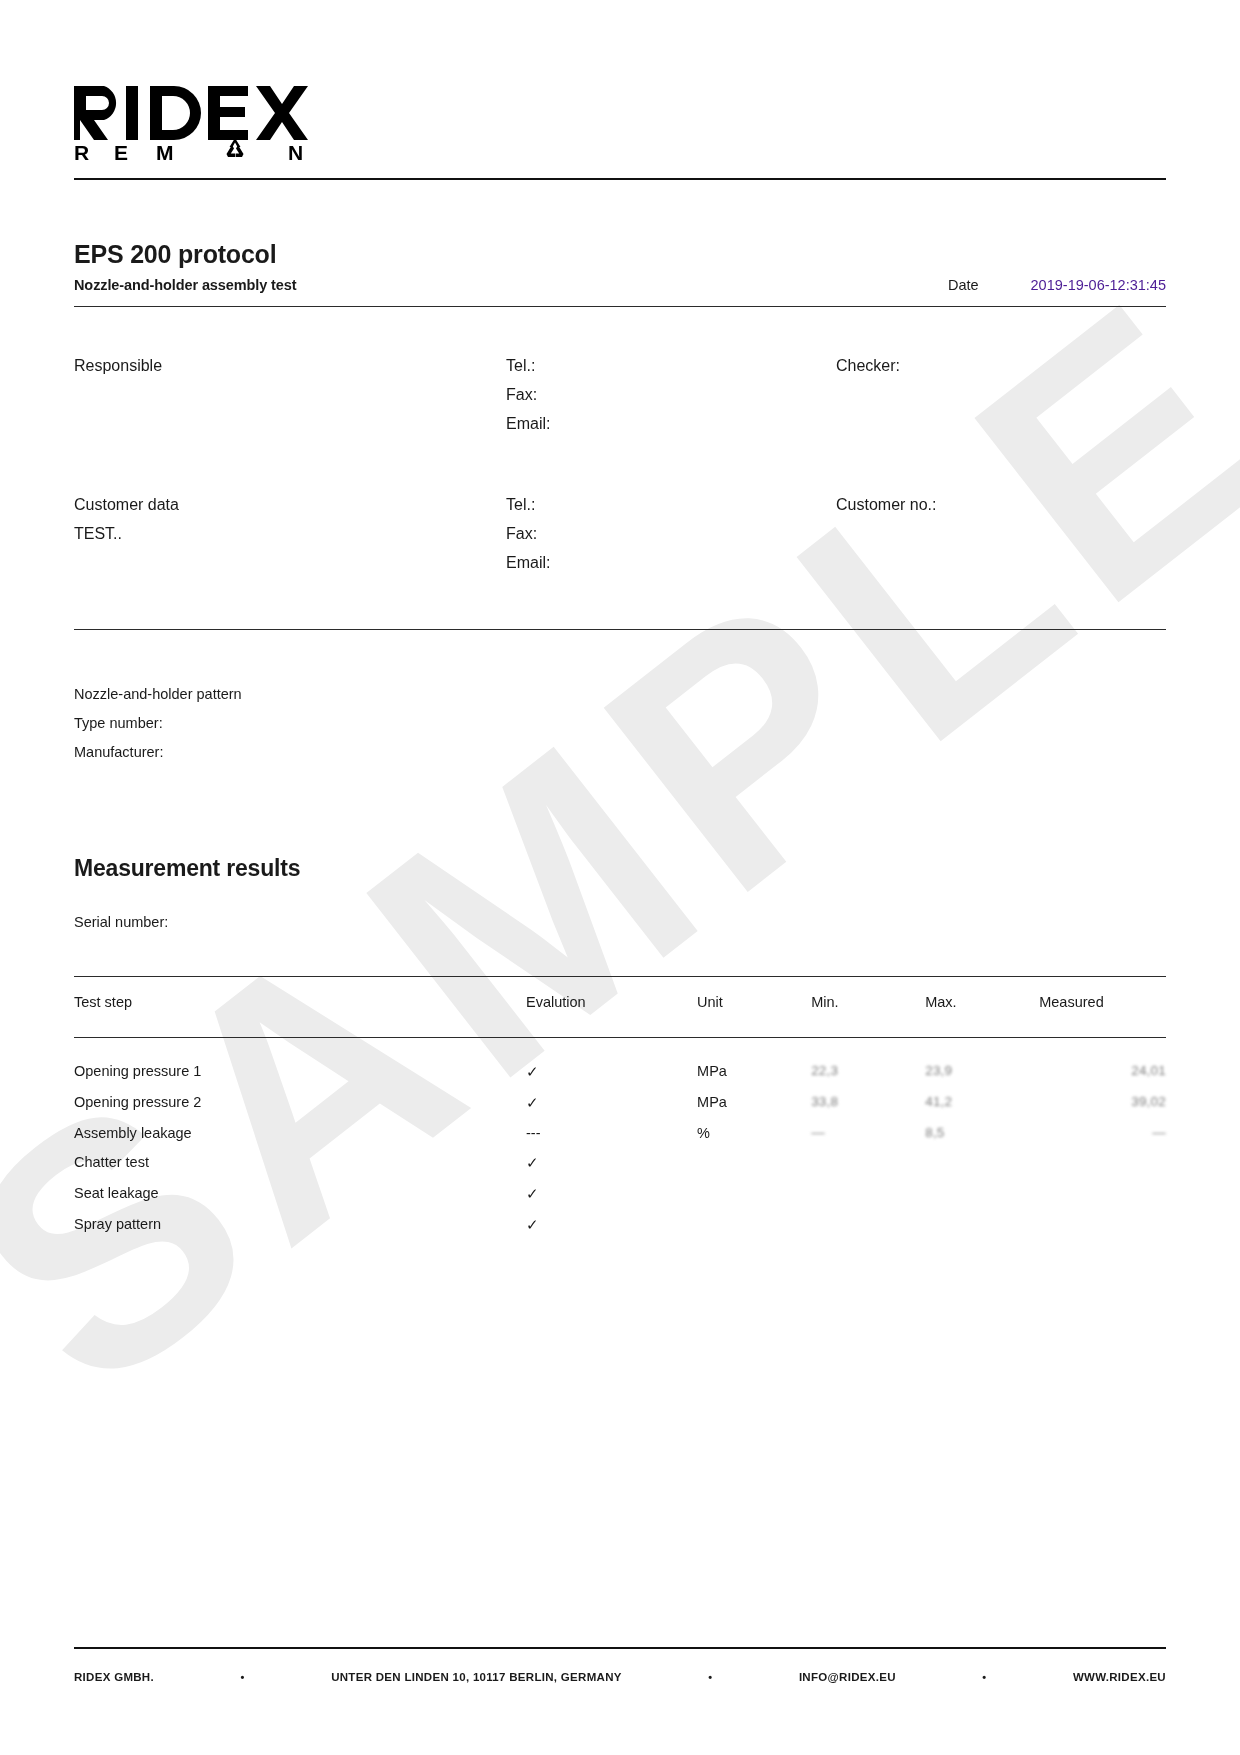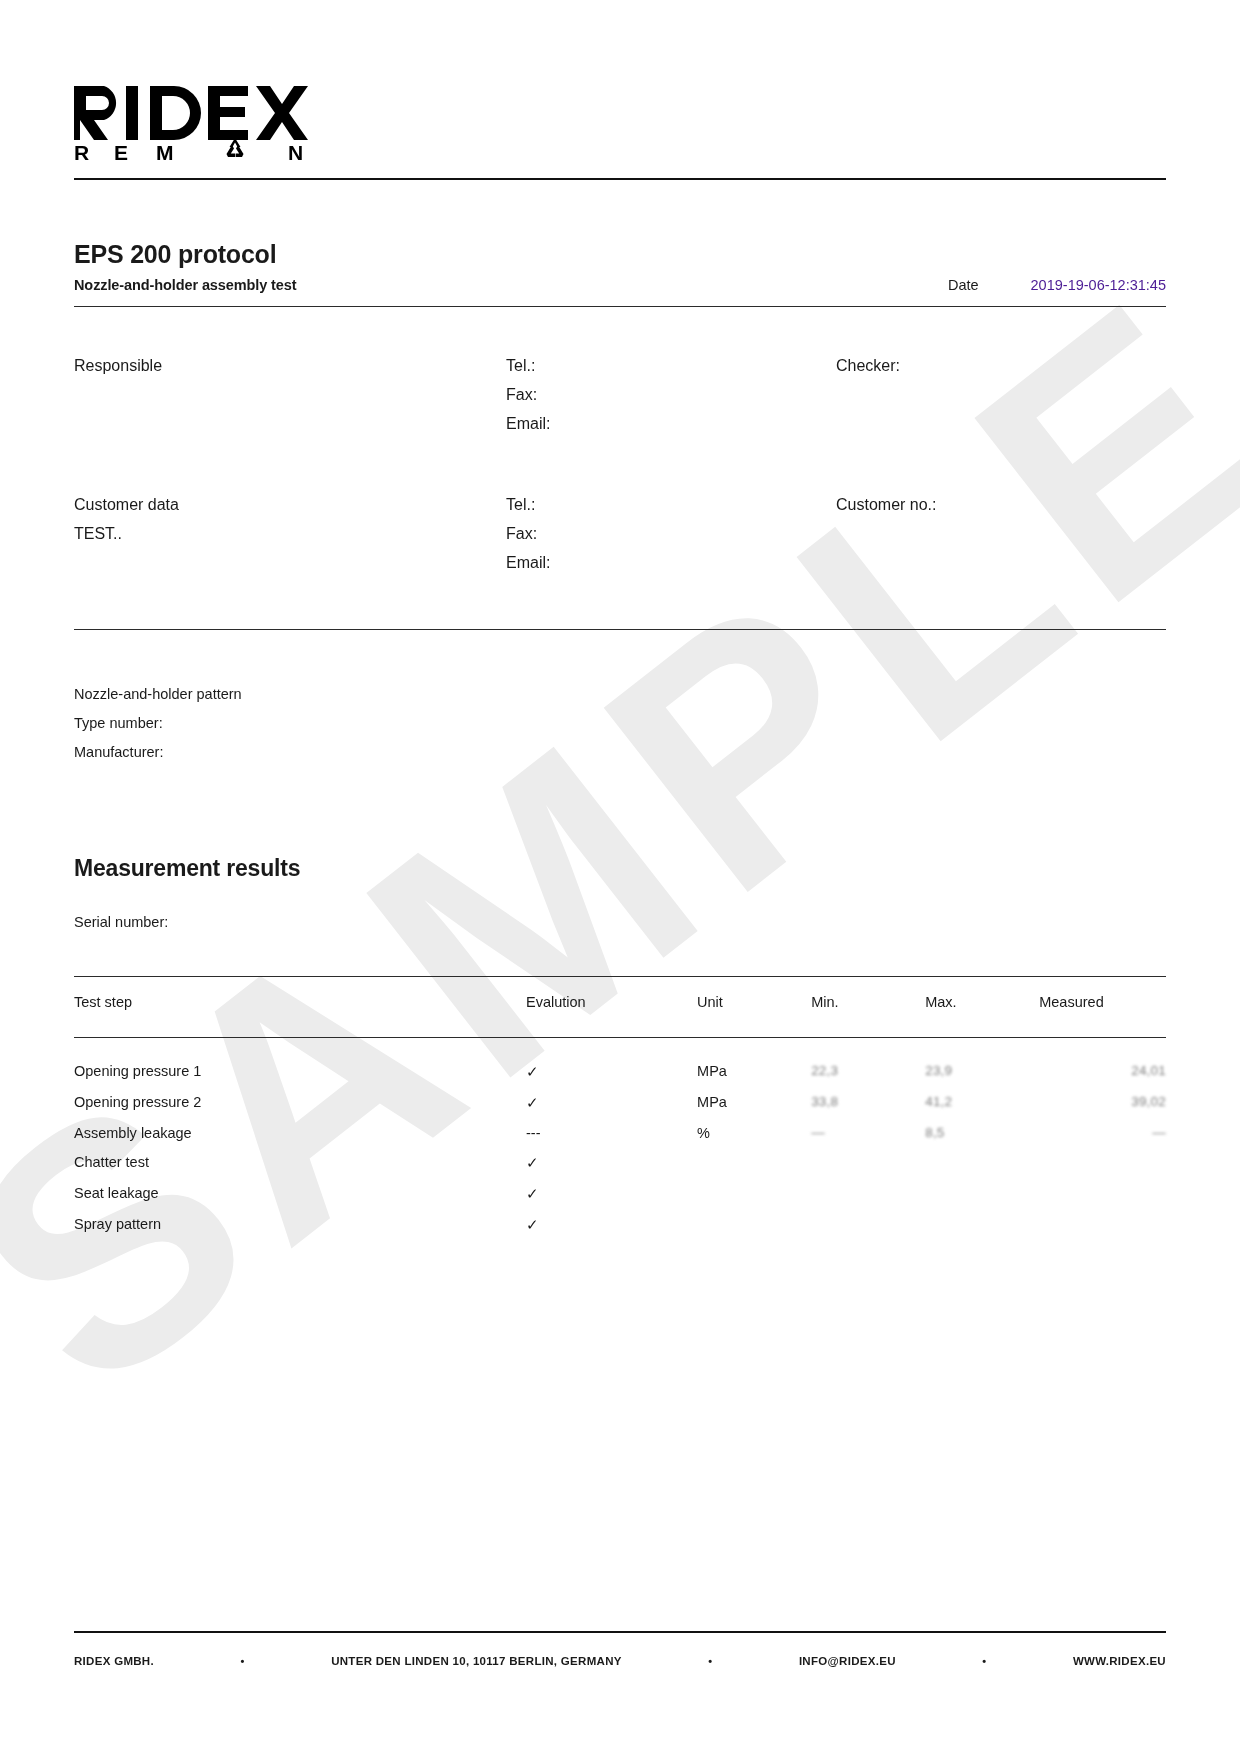--- a/index.html
+++ b/index.html
@@ -169,21 +169,21 @@
     filter: blur(1.35px);
     font-size: 13.5px;
     letter-spacing: 0.2px;
   }
 
   
   .footer {
     position: absolute;
     left: 74px;
     right: 74px;
-    bottom: 88px;
+    bottom: 72px;
   }
   .footer-rule {
     border-bottom: 2px solid #111;
   }
   .footer-row {
     display: flex;
     align-items: center;
     justify-content: space-between;
     padding-top: 22px;
     font-size: 11.5px;

